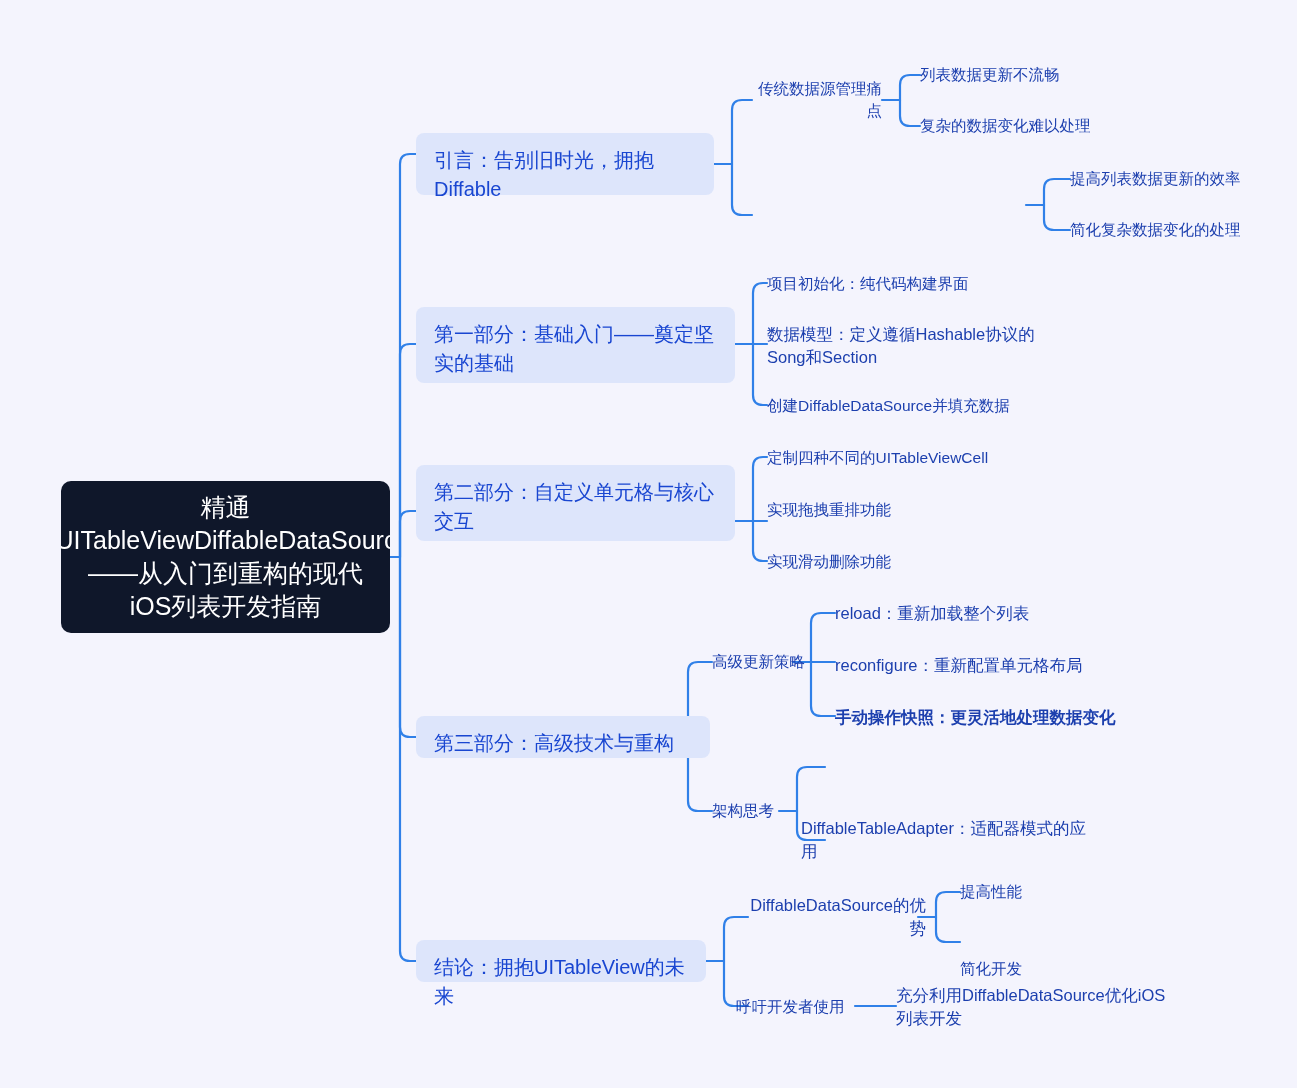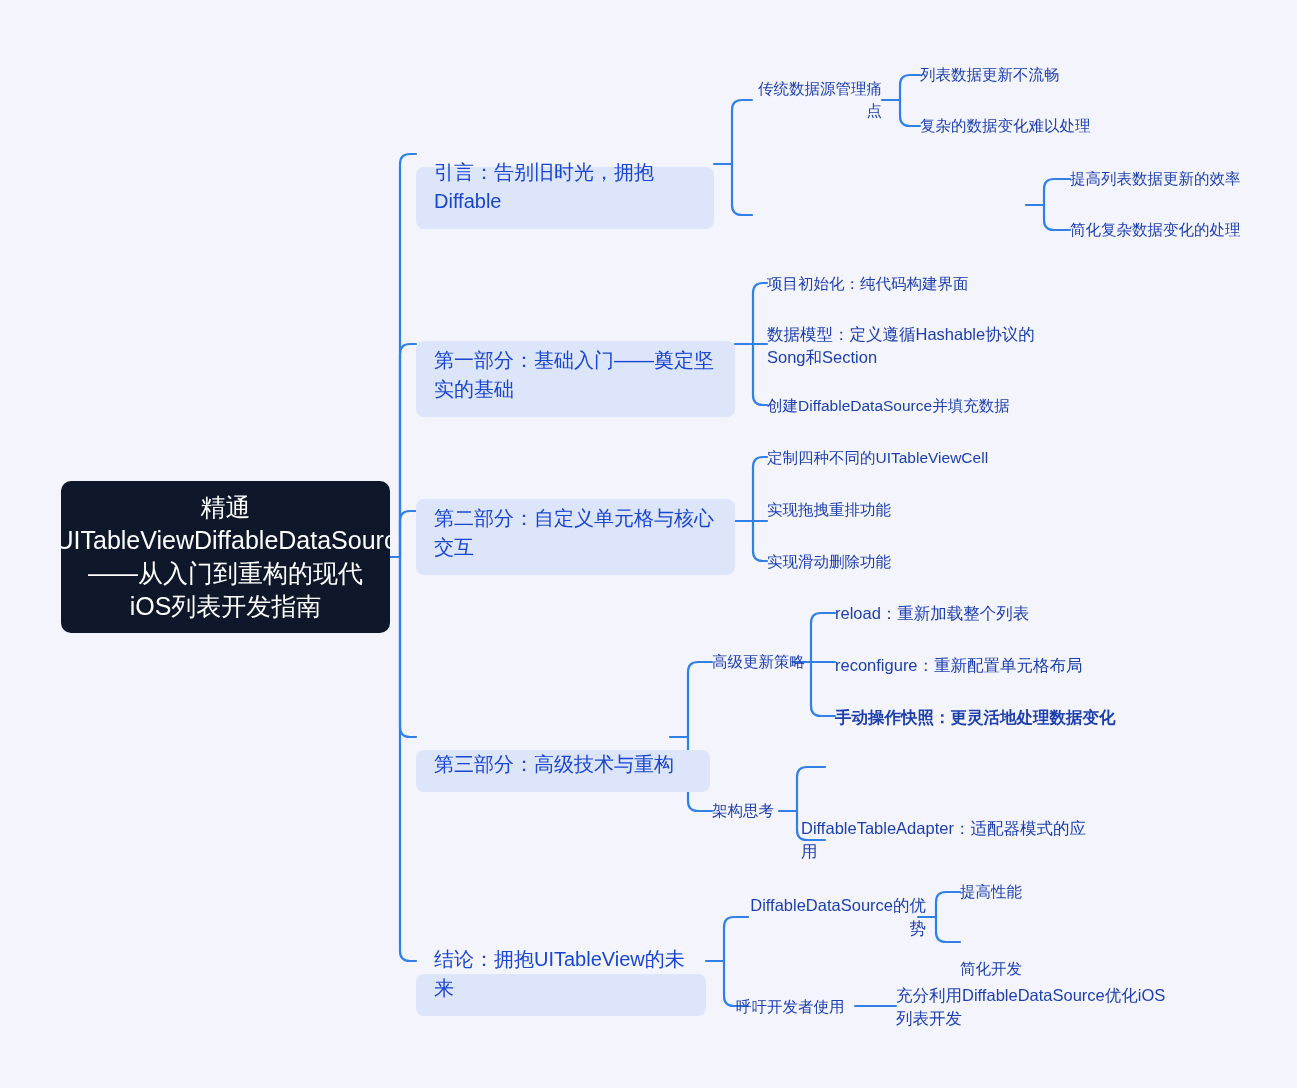--- a/index.html
+++ b/index.html
@@ -58,22 +58,21 @@
 
   
   .lvl1 {
     background: #dde5fb;
     border-radius: 8px;
     color: #1946d1;
     font-size: 20px;
     line-height: 29px;
     padding: 13px 18px;
     display: flex;
-    align-items: flex-end;
-    margin-top: 34px;
+    align-items: flex-start;
   }
 
   
   .lvl2 {
     color: #1c3fae;
     font-size: 15.5px;
     line-height: 22px;
     display: flex;
     align-items: center;
     text-align: right;

